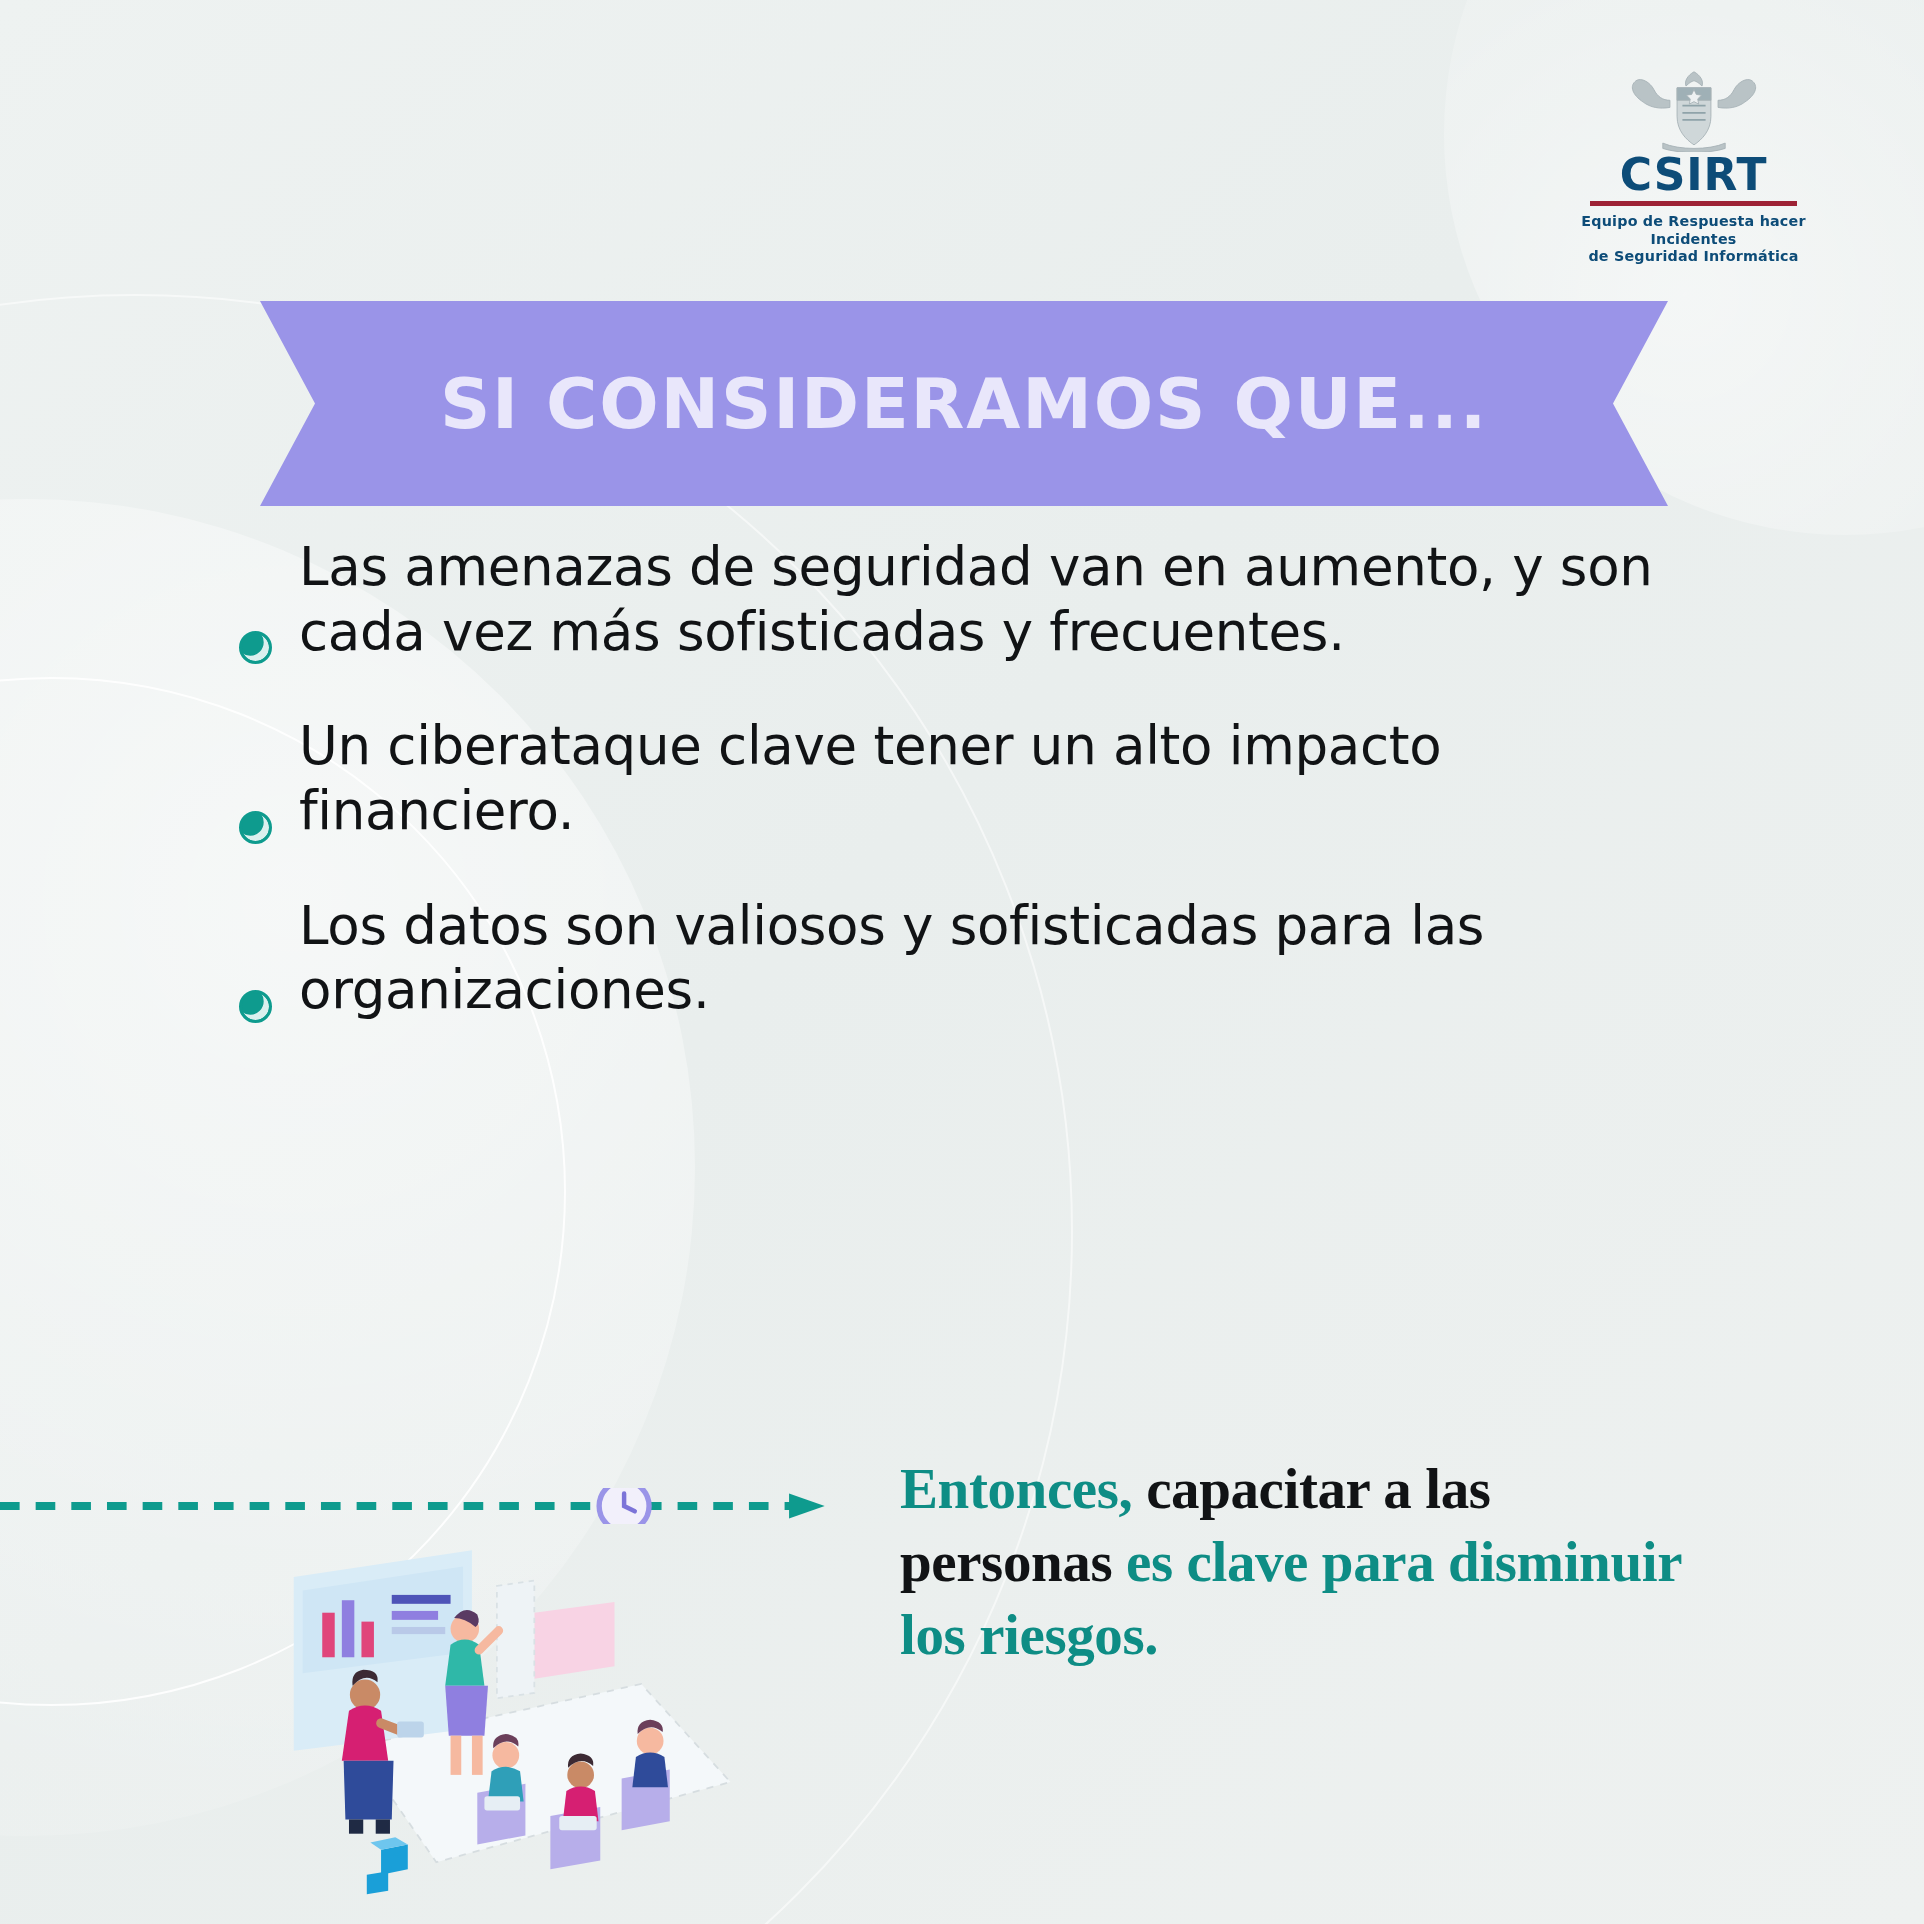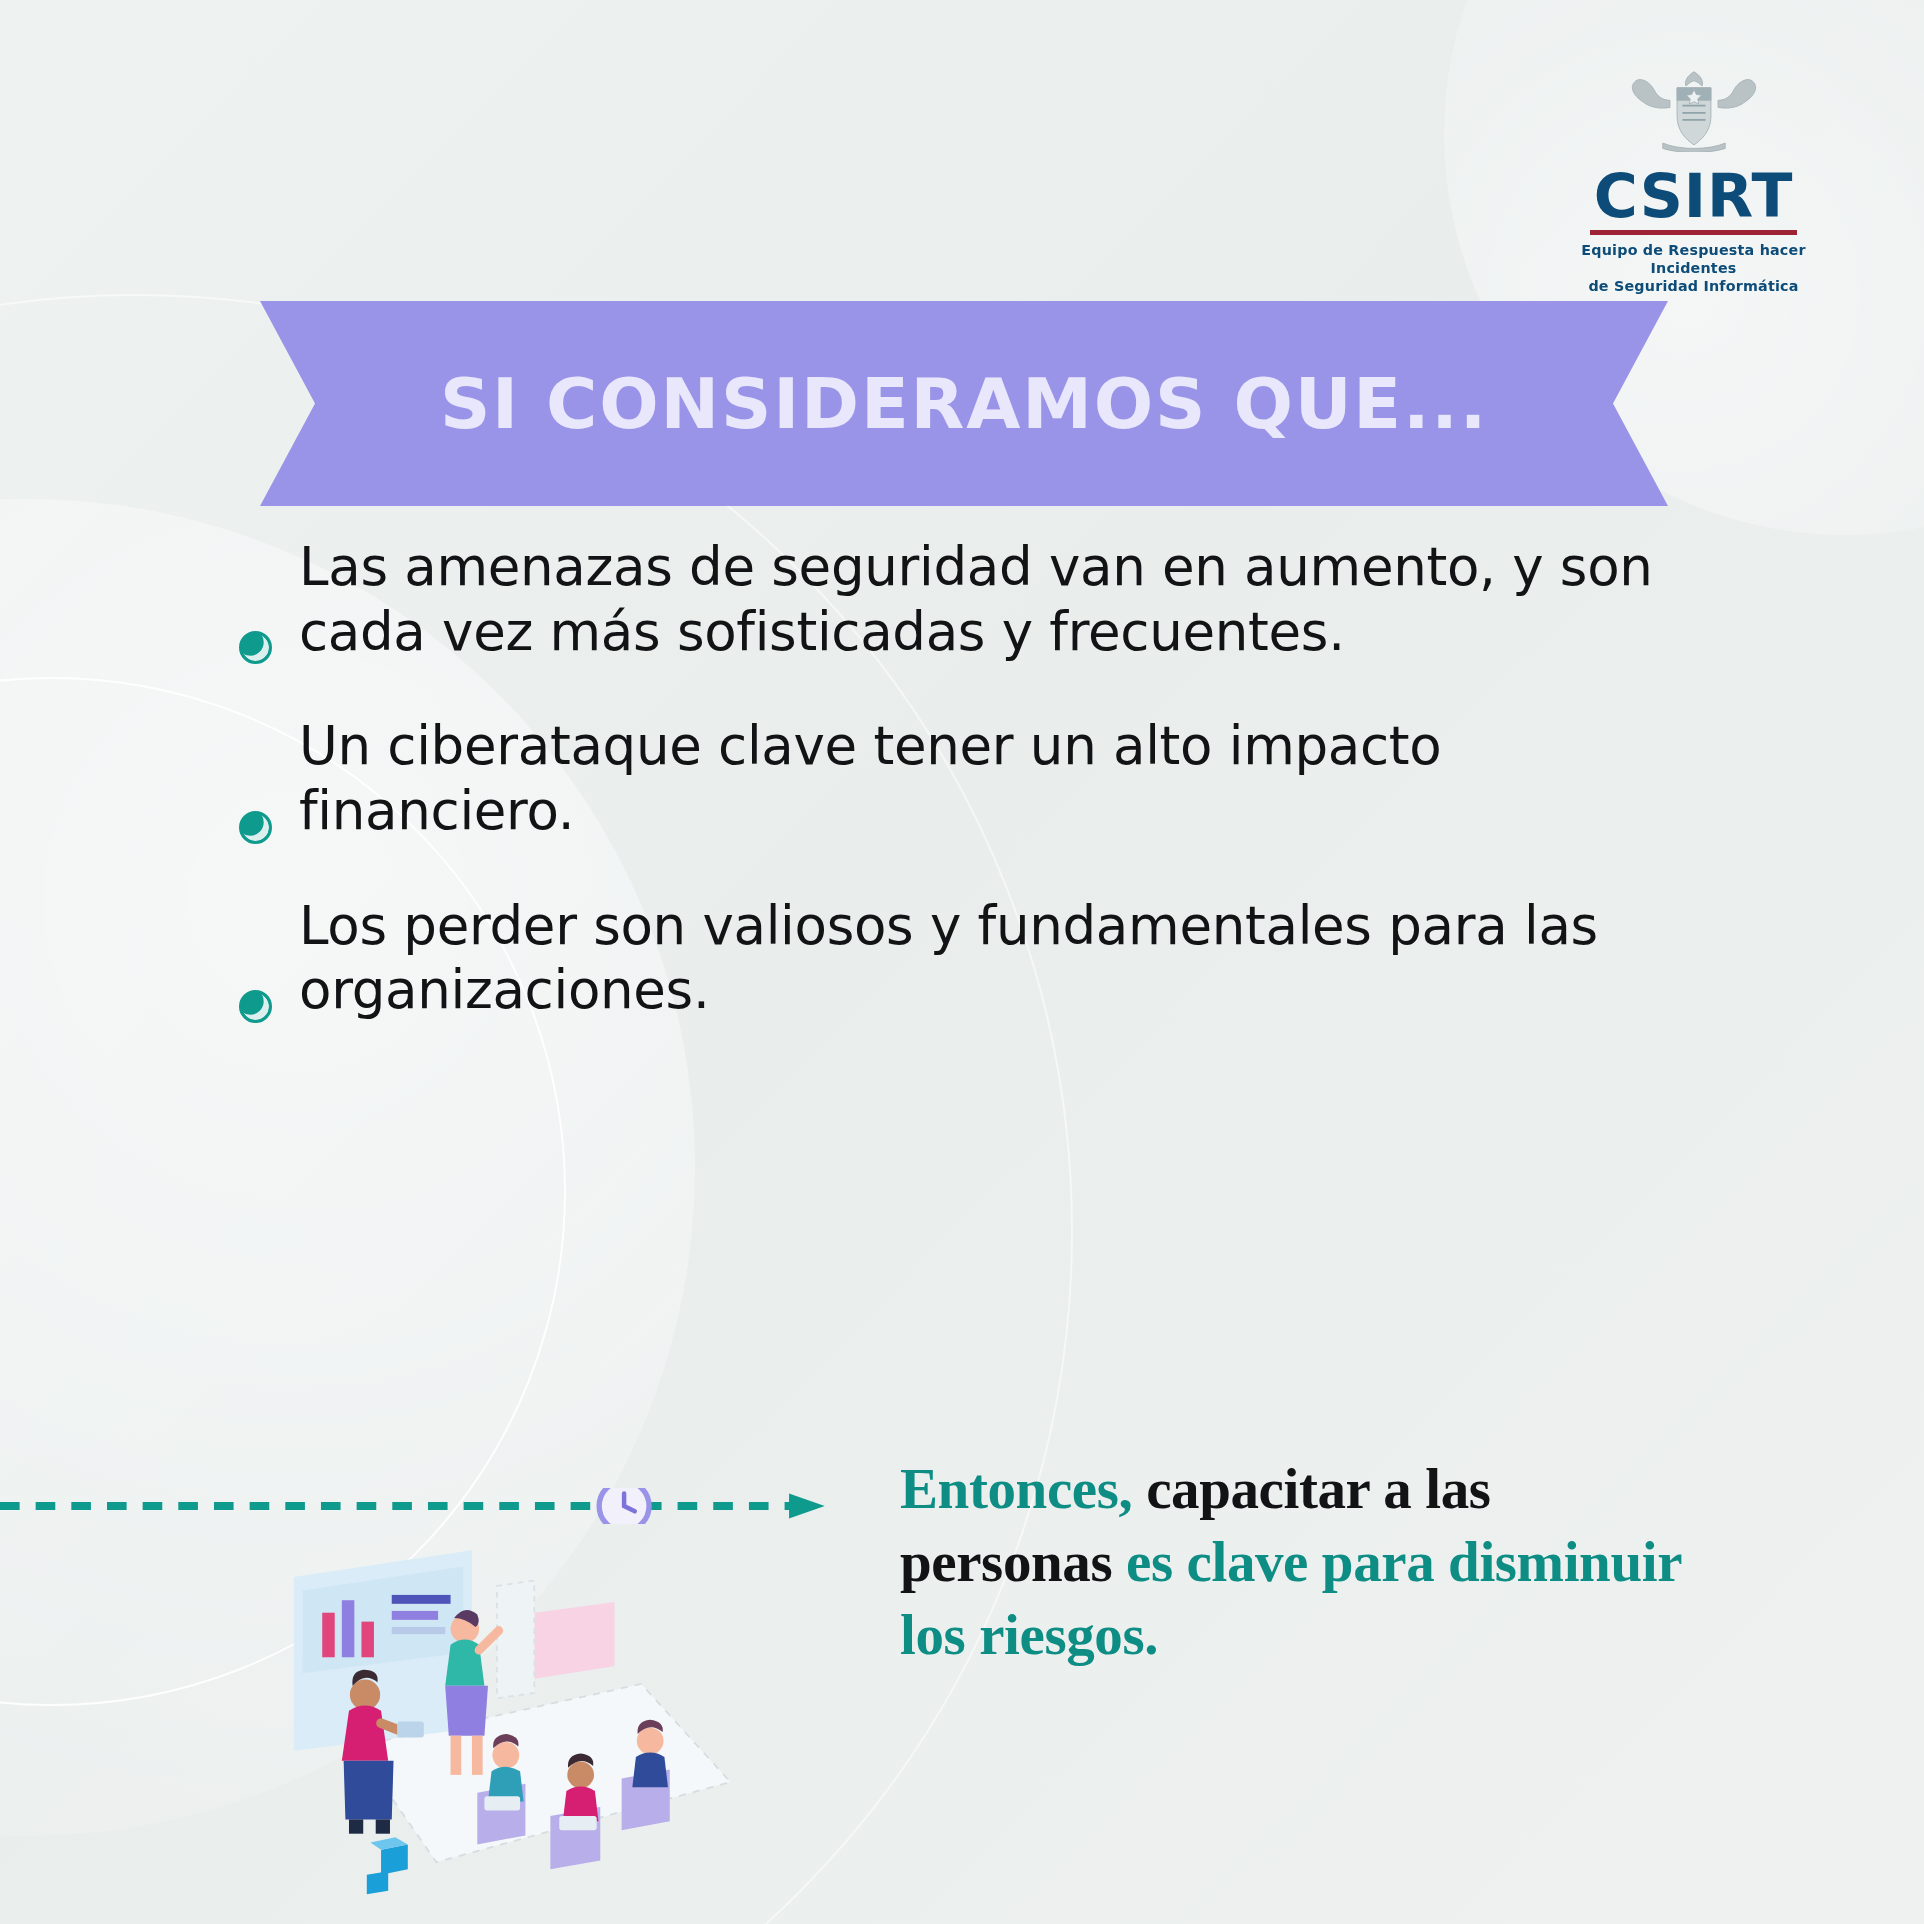--- a/index.html
+++ b/index.html
@@ -64,25 +64,25 @@
   .logo-crest {
     height: 82px;
     display: flex;
     align-items: flex-end;
     justify-content: center;
   }
   .logo-crest svg { display: block; }
   .logo-word {
     font-family: "DejaVu Sans", sans-serif;
     font-weight: bold;
-    font-size: 60px;
+    font-size: 44px;
     letter-spacing: 0.9px;
     color: #0d4c78;
     line-height: 0.95;
-    margin-top: 16px;
+    margin-top: 2px;
   }
   .logo-rule {
     width: 207px;
     height: 4.5px;
     background: #9d2235;
     margin: 5.3px auto 7.1px auto;
   }
   .logo-sub {
     font-family: "DejaVu Sans", sans-serif;
     font-size: 14.3px;
@@ -233,21 +233,21 @@
     <div class="bullet">
       <span class="bullet-dot"></span>
       <span class="bullet-text">Las amenazas de seguridad van en aumento, y son cada vez más sofisticadas y frecuentes.</span>
     </div>
     <div class="bullet">
       <span class="bullet-dot"></span>
       <span class="bullet-text">Un ciberataque clave tener un alto impacto financiero.</span>
     </div>
     <div class="bullet">
       <span class="bullet-dot"></span>
-      <span class="bullet-text">Los perder son valiosos y fundamentales para las organizaciones.</span>
+      <span class="bullet-text">Los datos son valiosos y sofisticadas para las organizaciones.</span>
     </div>
   </div>
 
   <div class="arrow-row">
     <svg width="847" height="36" viewBox="0 0 950 40" aria-hidden="true">
       <line x1="0" y1="20" x2="890" y2="20" stroke="#0e9b8e" stroke-width="9" stroke-dasharray="22 18" stroke-linecap="butt"></line>
       <path d="M885 6 L925 20 L885 34 Z" fill="#0e9b8e"></path>
       <circle cx="700" cy="20" r="28" fill="#f2f0fb" stroke="#9a94e8" stroke-width="6"></circle>
       <path d="M700 6 L700 20 L712 26" stroke="#7c74d8" stroke-width="5" fill="none" stroke-linecap="round"></path>
     </svg>

